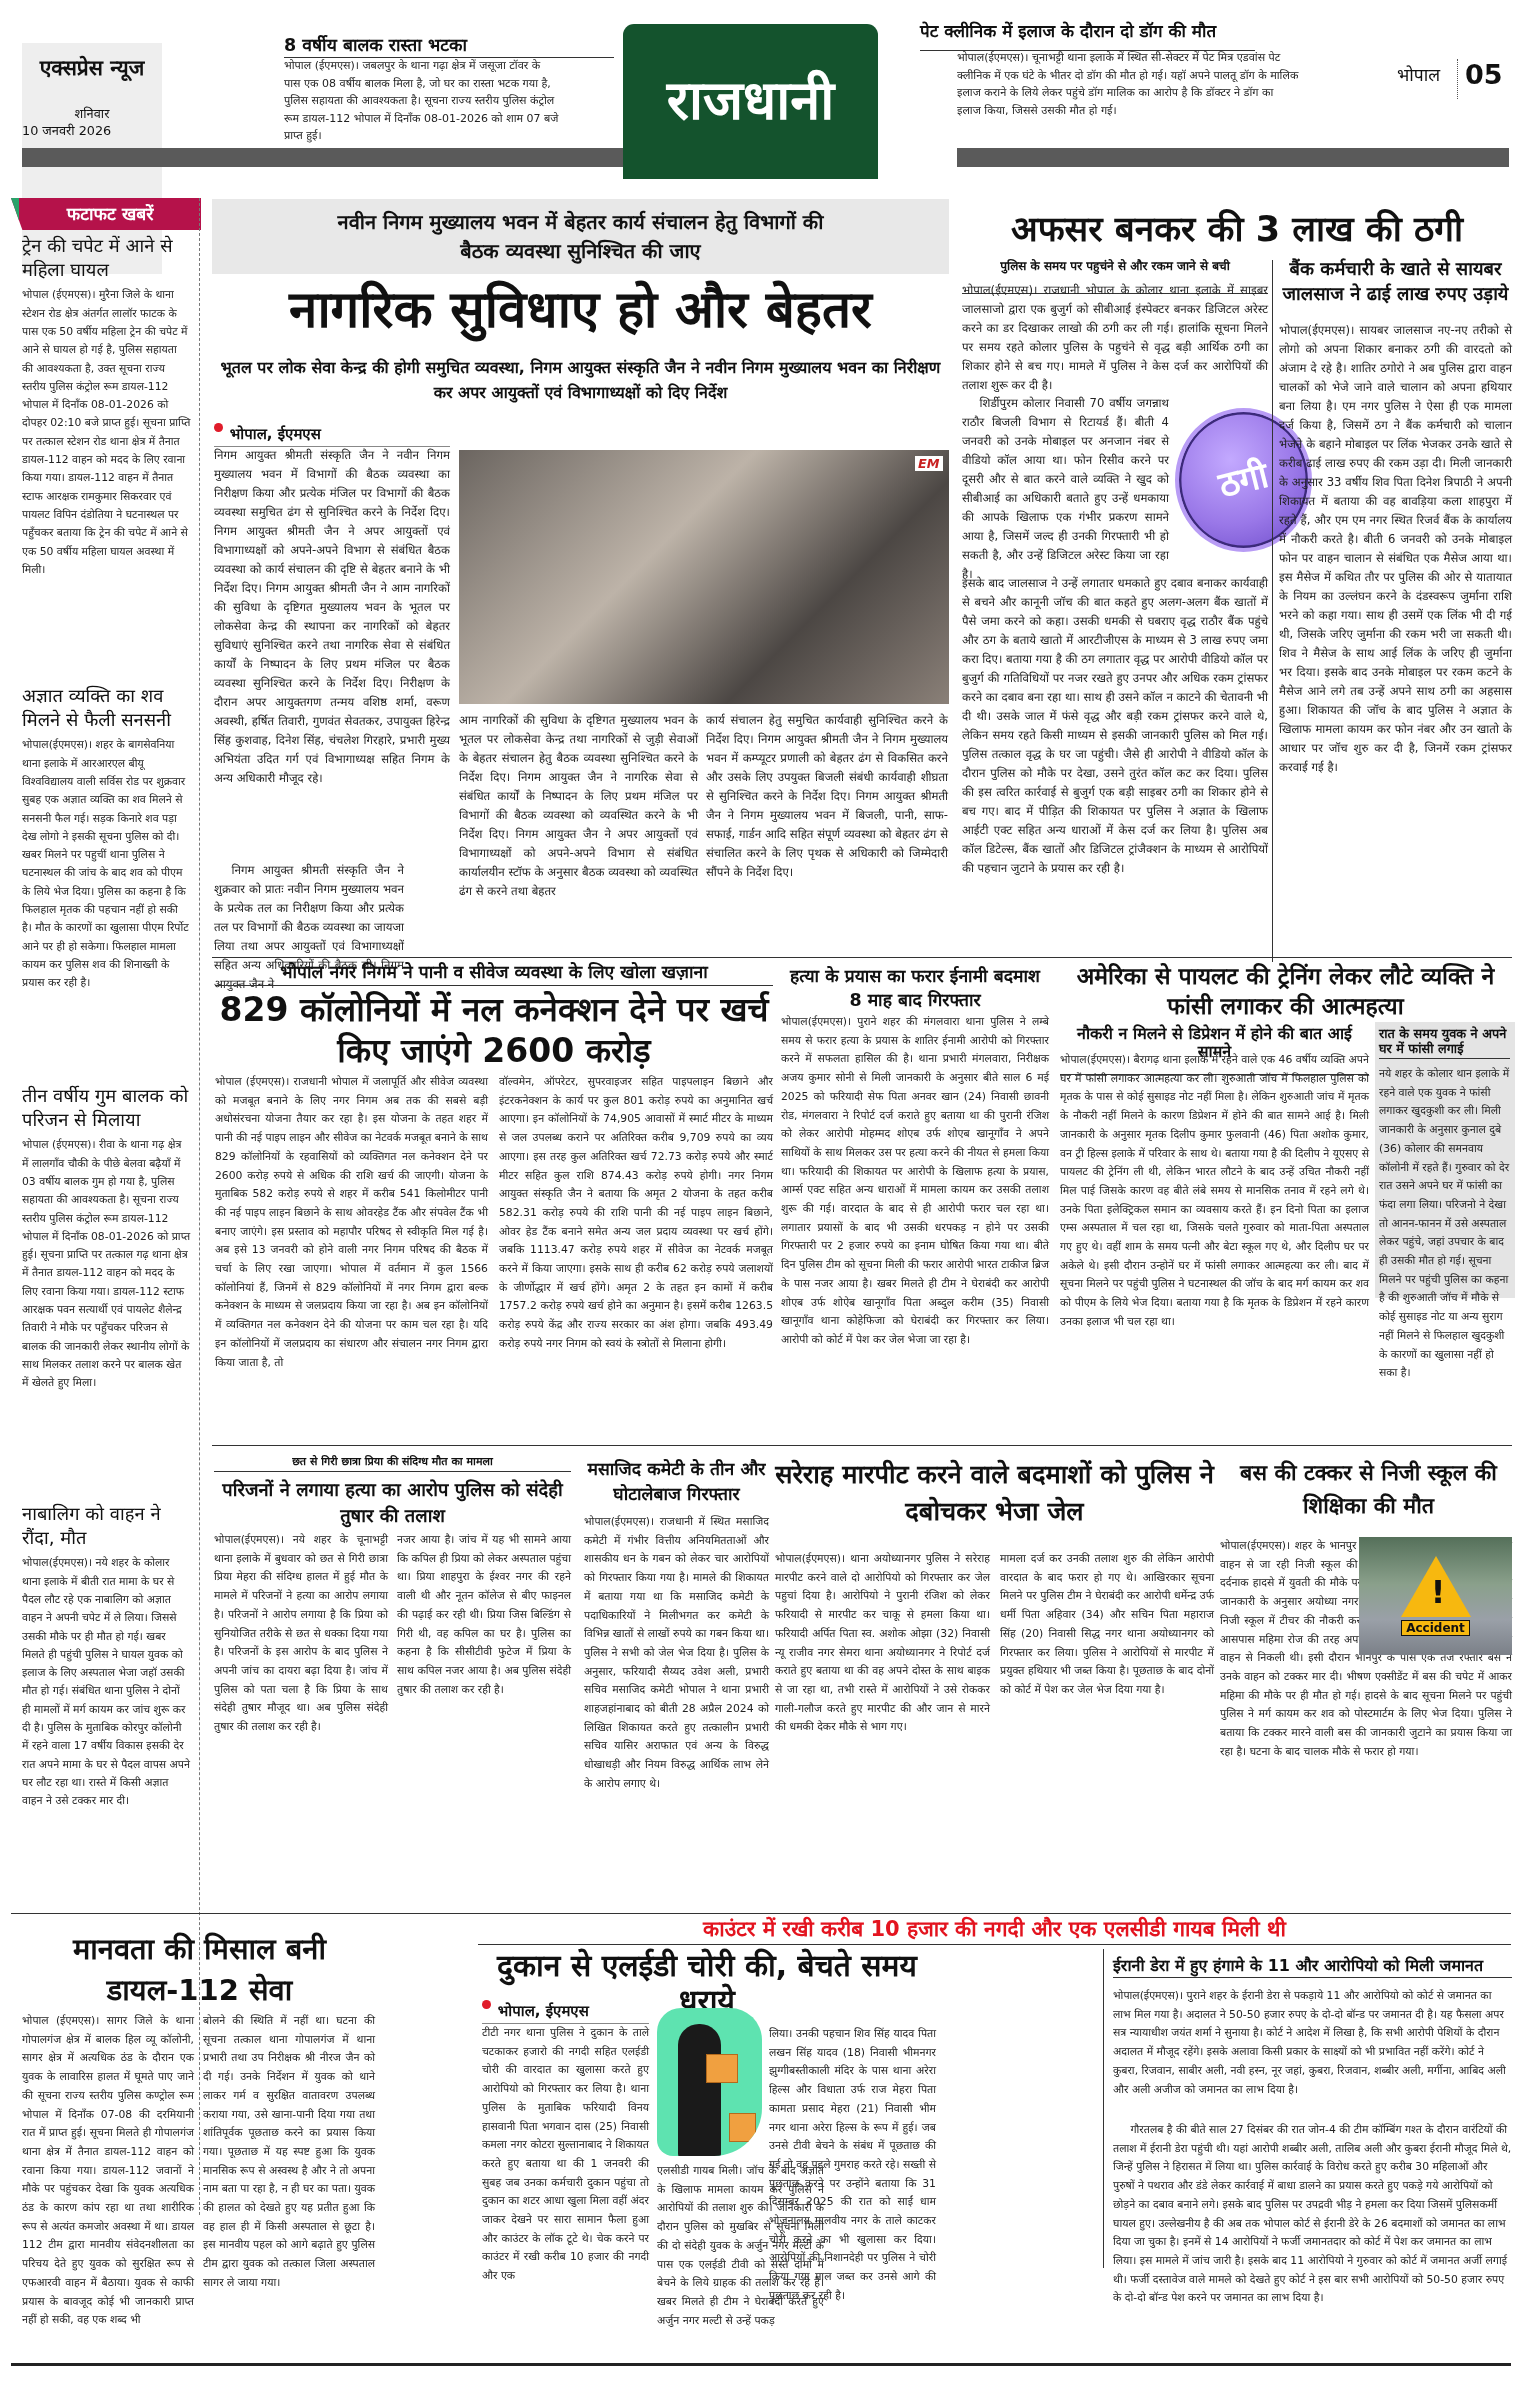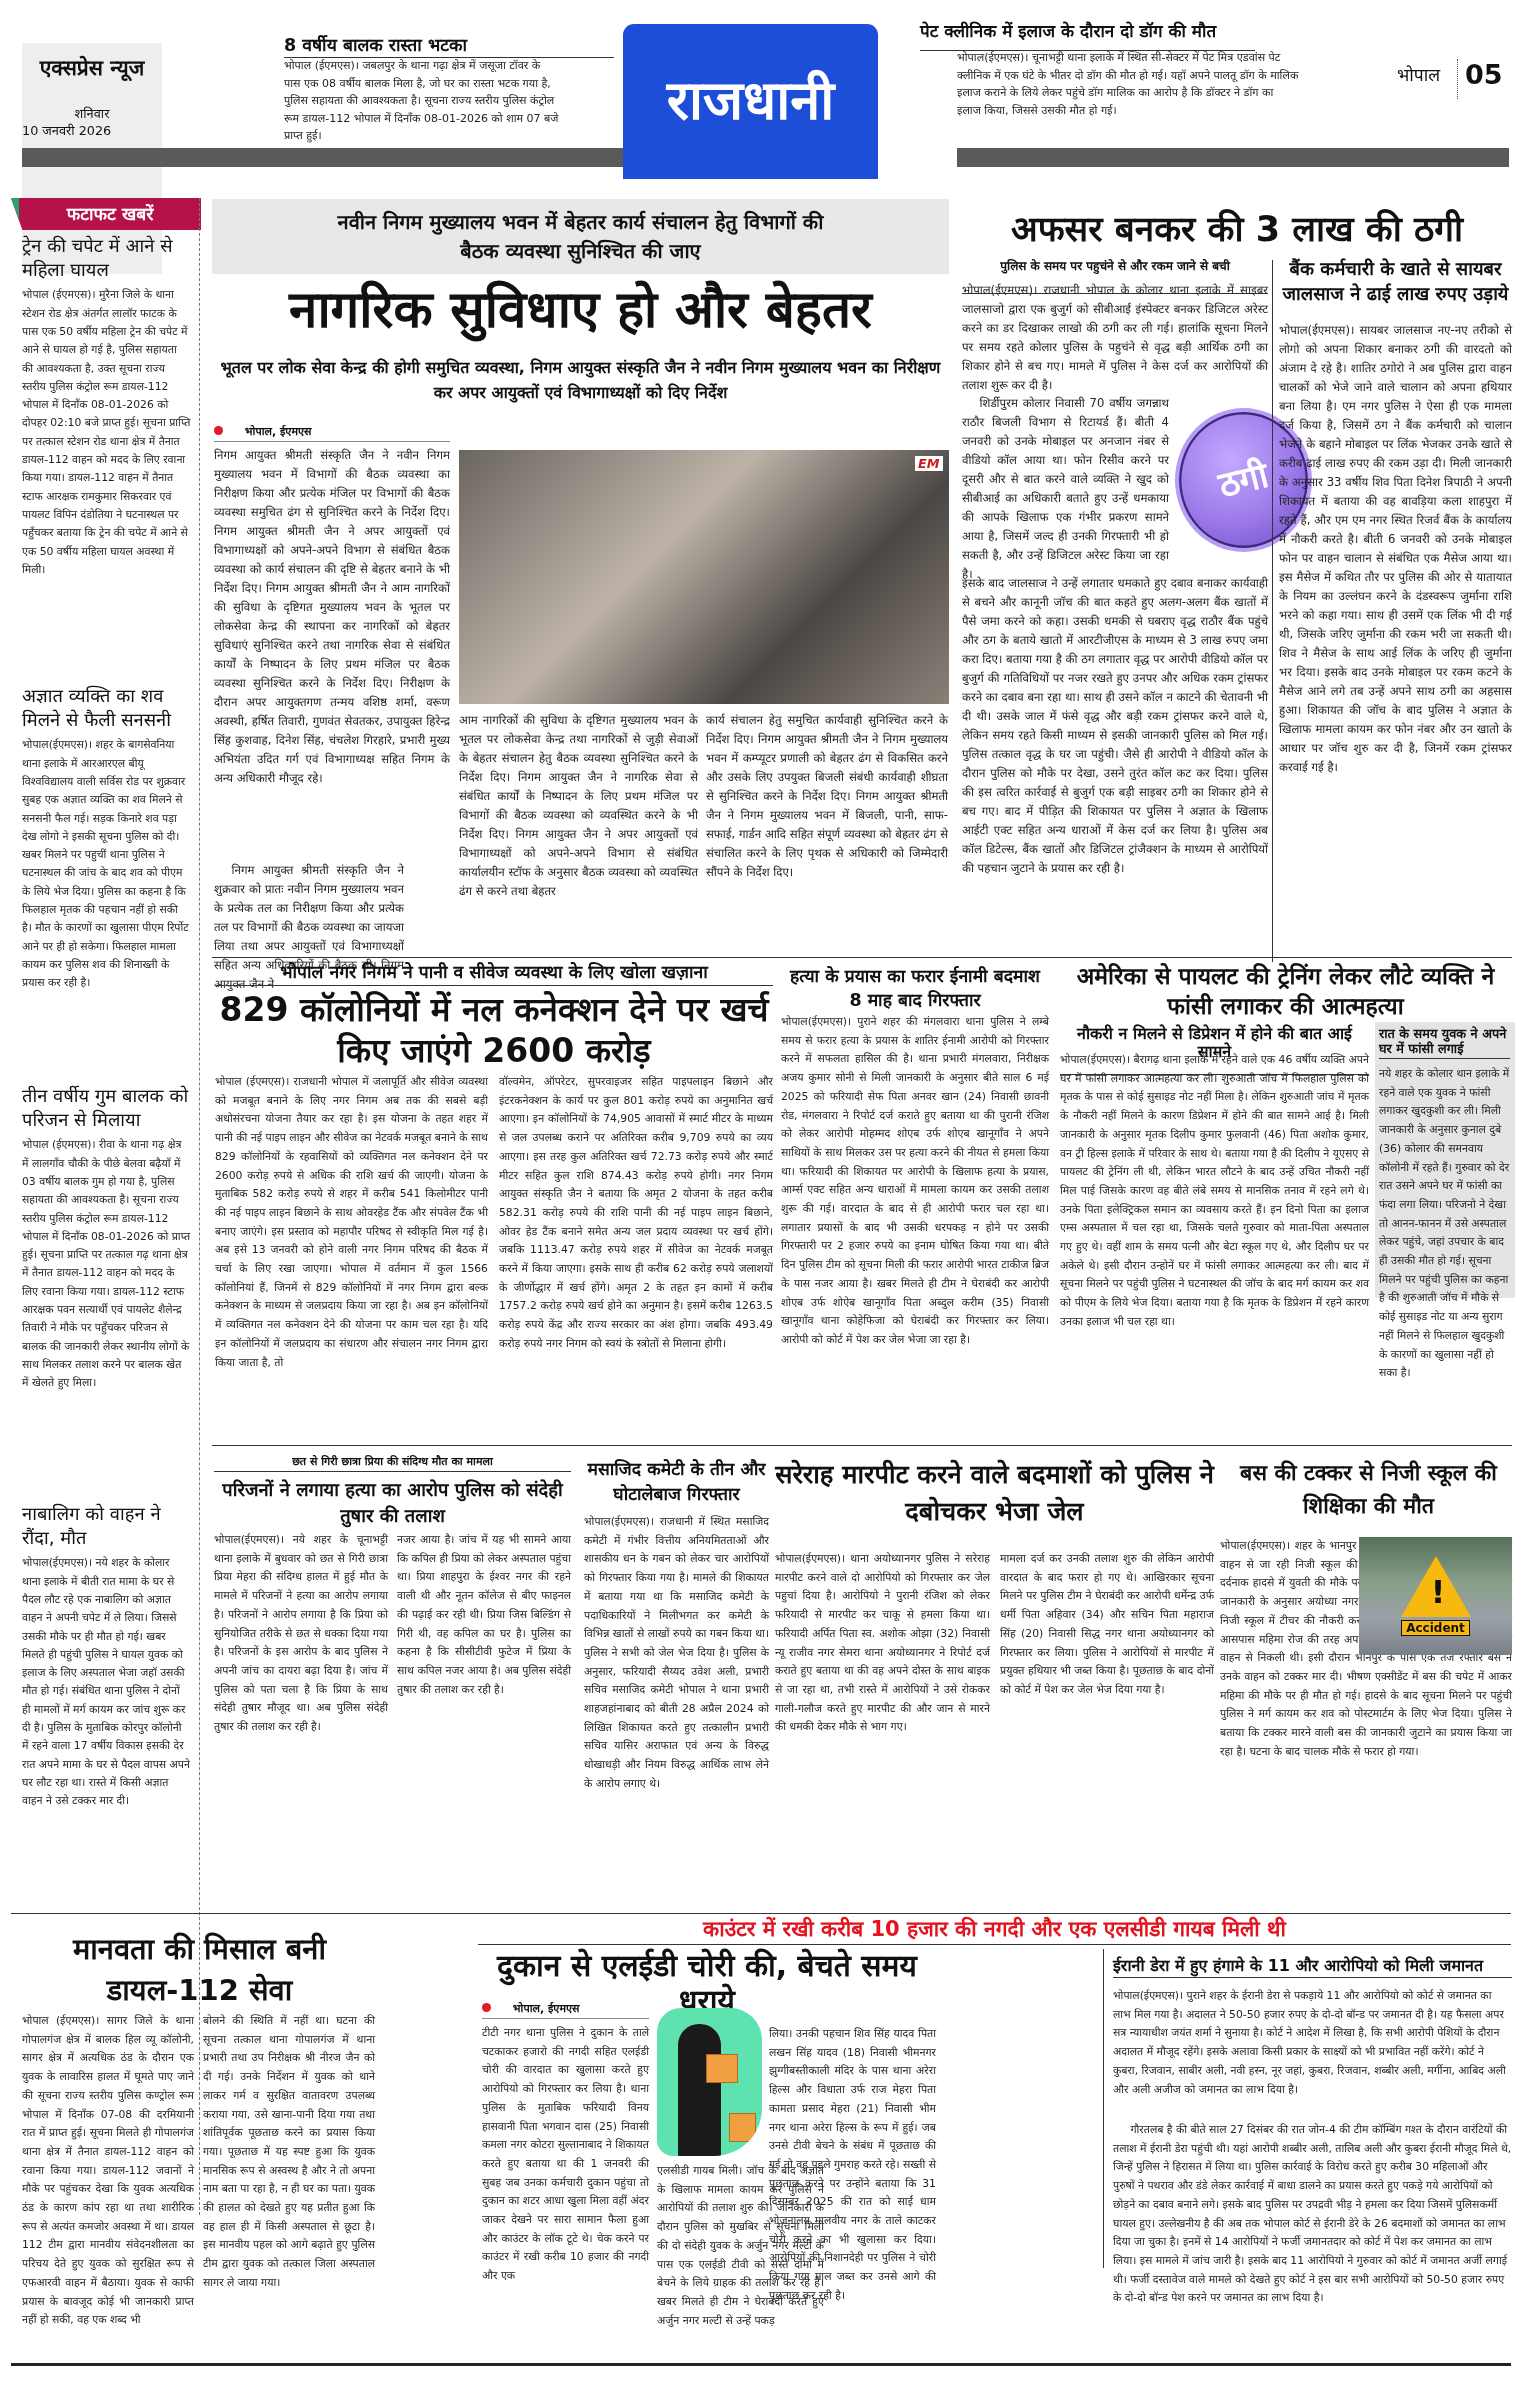--- a/index.html
+++ b/index.html
@@ -3,37 +3,37 @@
 <meta charset="utf-8">
 <style>
 *{box-sizing:border-box;margin:0;padding:0}
 body{width:1530px;height:2401px;background:#fff;font-family:"DejaVu Sans",sans-serif;color:#111;position:relative;overflow:hidden}
 .abs{position:absolute}
 .hd{font-family:"DejaVu Sans",sans-serif;font-weight:bold;color:#111;line-height:1.15;text-align:center}
 .body{font-size:11.6px;line-height:19px;text-align:justify;color:#222;font-family:"DejaVu Sans",sans-serif}
 .rule{border-bottom:1.6px solid #333}
 .vdash{border-left:1.6px dashed #777}
 .vline{border-left:1.6px solid #333}
-.dateline{font-size:11px;font-weight:bold;display:flex;align-items:center;gap:22px}
+.dateline{font-size:15px;font-weight:bold;display:flex;gap:7px}
 .dateline .dot{width:8.8px;height:8.8px;border-radius:50%;background:#e01c2a}
 .photo{background:linear-gradient(135deg,#6b6560,#bdb3a8 40%,#4c4744 70%,#8a8078);overflow:hidden}
 </style>
 </head>
 <body>
 
 <div class="abs" style="left:22px;top:43px;width:140px;height:231px;background:#eeeeee"></div>
 <div class="abs hd" style="left:22px;top:56px;width:140px;font-size:21px">एक्सप्रेस न्यूज</div>
 <div class="abs" style="left:22px;top:104px;width:140px;text-align:center;font-size:12.8px">शनिवार</div>
 <div class="abs" style="left:22px;top:121px;width:140px;text-align:left;font-size:12.8px">10 जनवरी 2026</div>
 <div class="abs" style="left:22px;top:148px;width:601px;height:19px;background:#5a5a5a"></div>
 
 <div class="abs hd" style="left:284px;top:35px;width:330px;text-align:left;font-size:17.5px;border-bottom:1.6px solid #333;padding-bottom:1.6px">8 वर्षीय बालक रास्ता भटका</div>
 <div class="abs body" style="left:284px;top:57px;width:276px;font-size:11px;line-height:17.5px;text-align:left">भोपाल (ईएमएस)। जबलपुर के थाना गढ़ा क्षेत्र में जसूजा टॉवर के पास एक 08 वर्षीय बालक मिला है, जो घर का रास्ता भटक गया है, पुलिस सहायता की आवश्यकता है। सूचना राज्य स्तरीय पुलिस कंट्रोल रूम डायल-112 भोपाल में दिनाँक 08-01-2026 को शाम 07 बजे प्राप्त हुई।</div>
 
-<div class="abs" style="left:623px;top:24px;width:255px;height:155px;background:#1d4ed8;border-radius:11px 11px 0 0;display:flex;align-items:center;justify-content:center">
+<div class="abs" style="left:623px;top:24px;width:255px;height:155px;background:#14532d;border-radius:11px 11px 0 0;display:flex;align-items:center;justify-content:center">
   <span class="hd" style="color:#fff;font-size:54px">राजधानी</span>
 </div>
 
 <div class="abs hd" style="left:920px;top:22px;width:335px;text-align:left;font-size:17px;border-bottom:1.6px solid #333;padding-bottom:8px">पेट क्लीनिक में इलाज के दौरान दो डॉग की मौत</div>
 <div class="abs body" style="left:957px;top:49px;width:343px;font-size:11px;line-height:17.5px;text-align:left">भोपाल(ईएमएस)। चूनाभट्टी थाना इलाके में स्थित सी-सेक्टर में पेट मित्र एडवांस पेट क्लीनिक में एक घंटे के भीतर दो डॉग की मौत हो गई। यहॉ अपने पालतू डॉग के मालिक इलाज कराने के लिये लेकर पहुंचे डॉग मालिक का आरोप है कि डॉक्टर ने डॉग का इलाज किया, जिससे उसकी मौत हो गई।</div>
 <div class="abs" style="left:957px;top:148px;width:552px;height:19px;background:#5a5a5a"></div>
 <div class="abs" style="left:1397px;top:62px;font-size:17.5px">भोपाल</div>
 <div class="abs" style="left:1457px;top:59px;height:40px;border-left:0.8px dotted #555"></div>
 <div class="abs hd" style="left:1465px;top:59px;font-size:27px">05</div>
 

